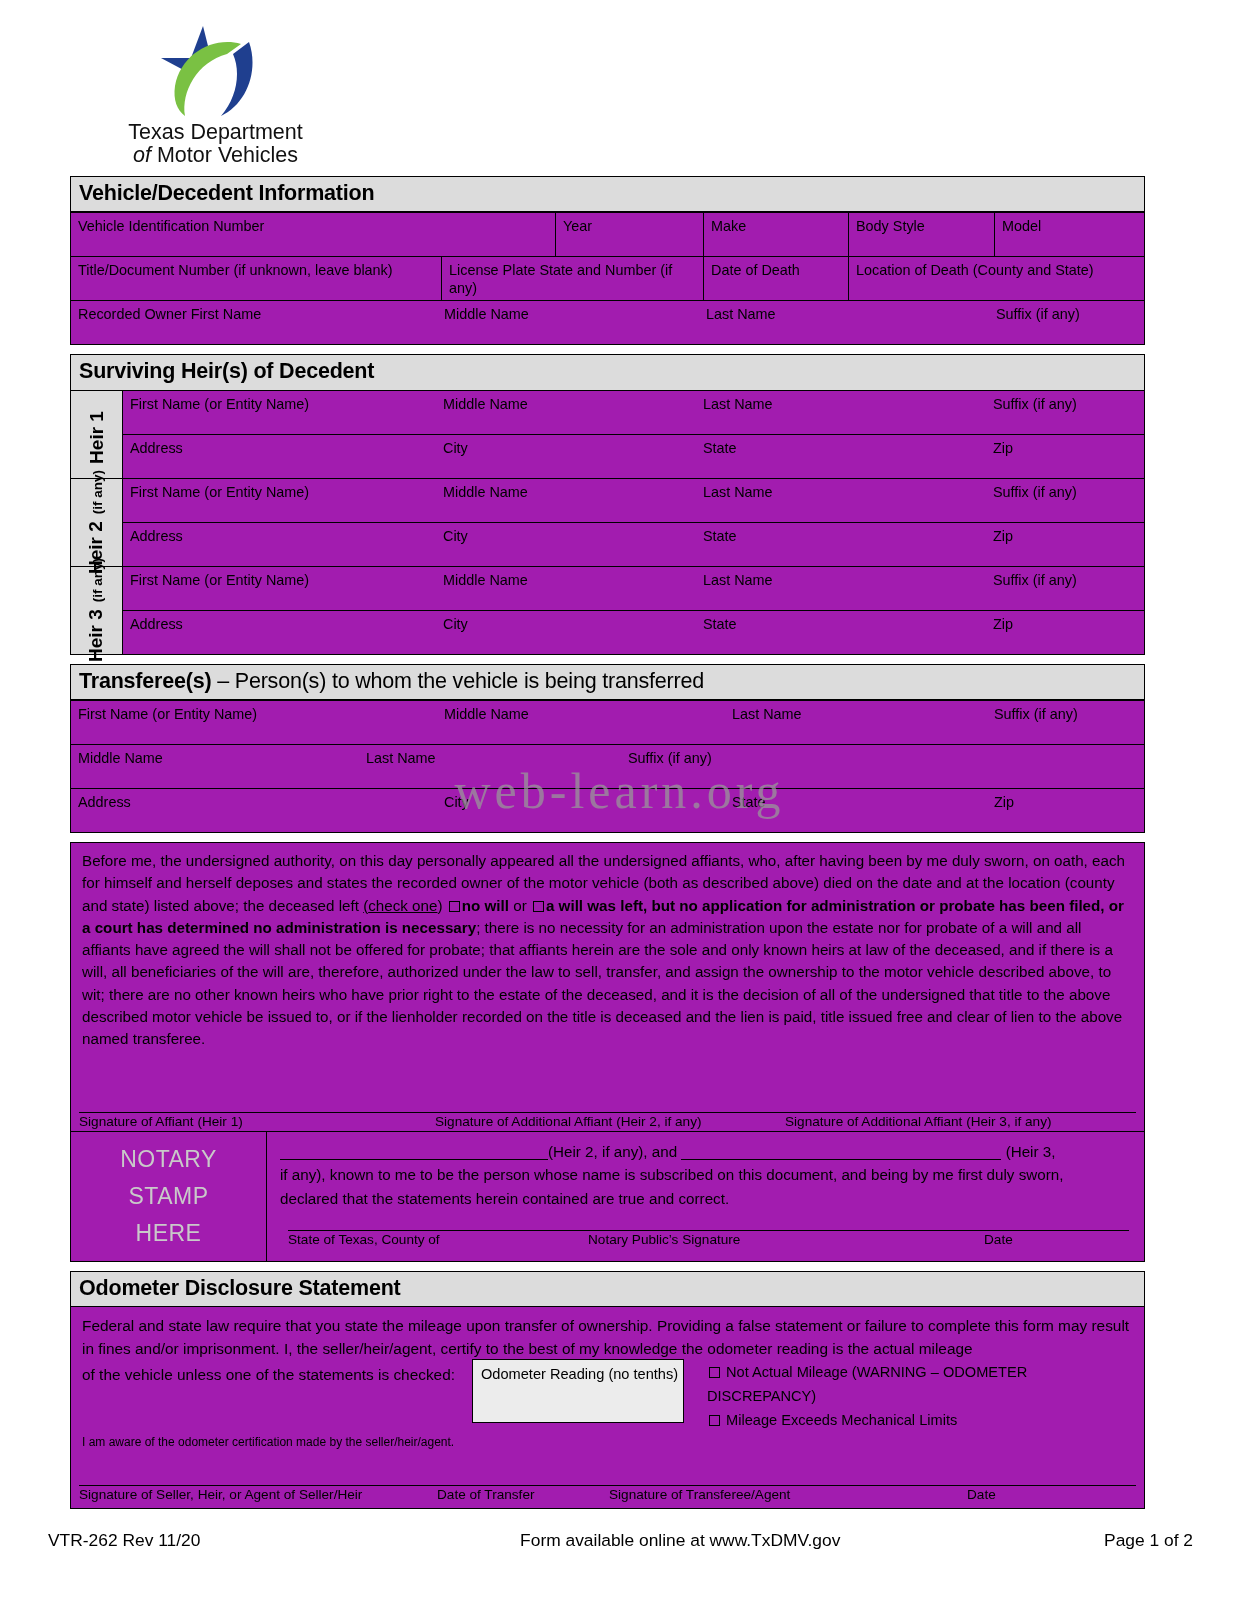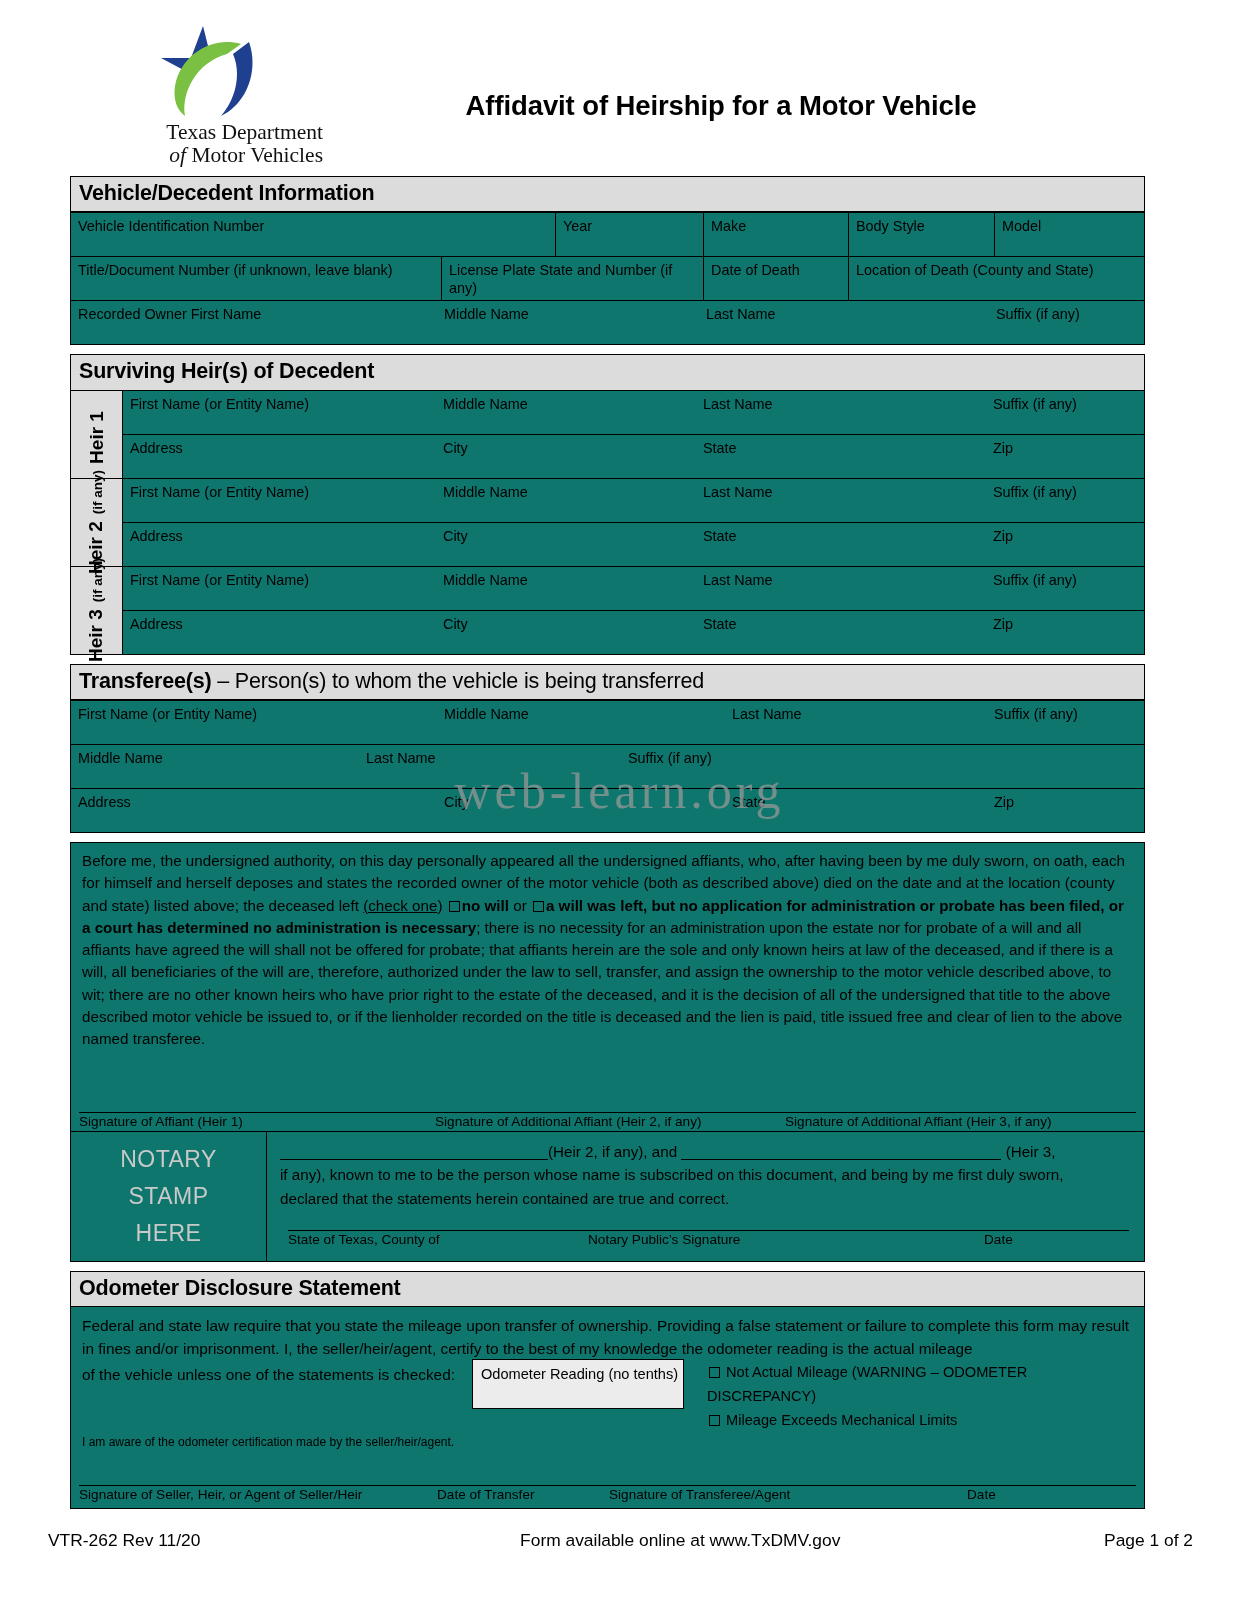--- a/index.html
+++ b/index.html
@@ -25,44 +25,44 @@
   }
   .logo-block {
     width: 215px;
     margin-left: 108px;
     display: flex;
     flex-direction: column;
     align-items: center;
   }
   .logo-mark { width: 150px; height: 105px; display: block; }
   .logo-text {
-    font-family: Liberation Serif, serif;
+    font-family: Liberation Sans, sans-serif;
     font-size: 21.5px;
     line-height: 1.07;
     color: #111;
-    text-align: right;
+    text-align: center;
     width: 100%;
     margin-top: -2px;
   }
   .logo-text .l2 { font-style: italic; display: inline; }
   .title {
     flex: 1;
     text-align: center;
     font-size: 27.5px;
     font-weight: bold;
     letter-spacing: -0.1px;
     margin-top: 72px;
     padding-right: 120px;
     color: #000;
   }
 
   
   .sheet { position: absolute; left: 70px; top: 176px; width: 1075px; }
 
-  .section { border: 1.6px solid #000; margin-bottom: 9px; background: #0f766e; }
+  .section { border: 1.6px solid #000; margin-bottom: 9px; background: #a21caf; }
 
   .bar {
     background: #dcdcdc;
     border-bottom: 1.6px solid #000;
     padding: 4px 8px 5px 8px;
     font-size: 21.5px;
     font-weight: bold;
     letter-spacing: -0.2px;
     line-height: 1.18;
   }
@@ -145,21 +145,21 @@
   .notary-body { flex: 1; padding: 8px 9px 0 13px; font-size: 15.2px; line-height: 1.55; }
   .fill { display: inline-block; border-bottom: 1.5px solid #000; vertical-align: -3px; }
   .notary-sig-row { display: flex; padding: 0 6px 0 8px; margin-top: 20px; }
 
   
   .odo-body { padding: 7px 10px 0 11px; font-size: 15.4px; line-height: 1.5; }
   .odo-flex { display: flex; align-items: flex-start; margin-top: -1px; gap: 7px; }
   .odo-lead { padding-top: 4px; white-space: nowrap; }
   .odo-field {
     margin-left: 10px;
-    width: 212px; height: 50px;
+    width: 212px; height: 64px;
     border: 1.5px solid #000;
     background: #ececec;
     font-size: 14.6px;
     padding: 4px 0 0 8px;
     flex: none;
   }
   .odo-checks { margin-left: 16px; font-size: 14.6px; line-height: 1.62; padding-top: 2px; }
   .odo-aware { text-align: left; font-size: 12px; padding: 0 4px 0 0; margin-top: 1px; }
 
   
@@ -200,21 +200,20 @@
         <path d="M20 40 L62 40 L50 56 Z" fill="#1f3f8f"></path>
         <path d="M52 44 L66 40 L58 98 Z" fill="#1f3f8f" opacity="0"></path>
         <path d="M108 24 C118 52 106 86 80 98 C96 80 100 54 92 36 Z" fill="#1f3f8f"></path>
         <path d="M100 26 C72 18 40 36 34 68 C32 82 36 92 44 98 C40 74 56 44 86 36 Z" fill="#7ac143"></path>
       </svg>
       <div class="logo-text">
         <div>Texas Department</div>
         <div><span class="l2">of</span> <span>Motor Vehicles</span></div>
       </div>
     </div>
-    <div class="title">Affidavit of Heirship for a Motor Vehicle</div>
   </div>
 
   <div class="sheet">
 
     <div class="section">
       <div class="bar">Vehicle/Decedent Information</div>
 
       <div class="row">
         <div class="cell" style="width:484px"><span>Vehicle Identification Number</span></div>
         <div class="cell" style="width:148px"><span>Year</span></div>

